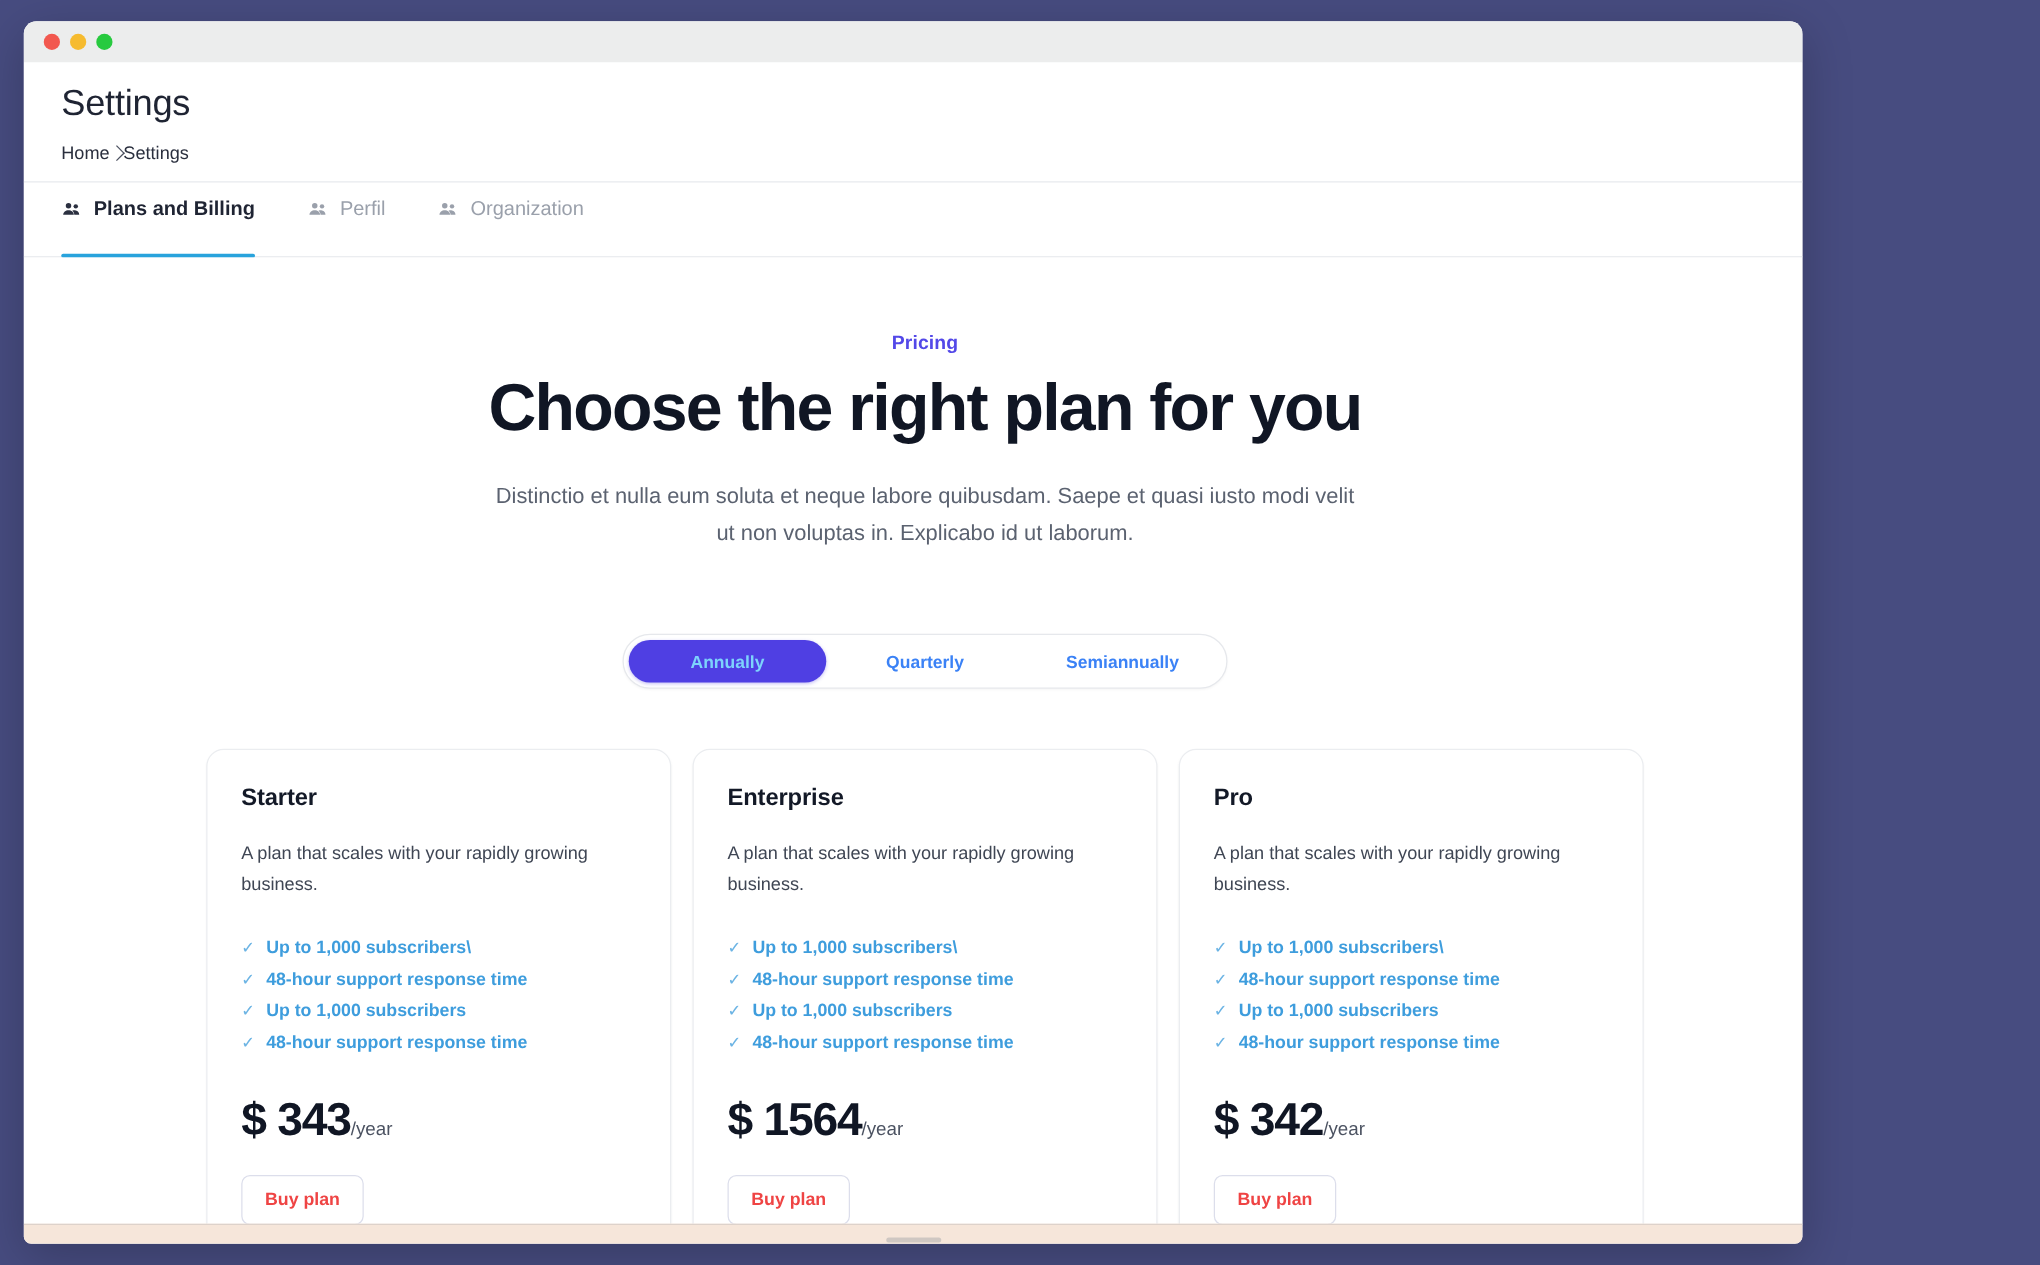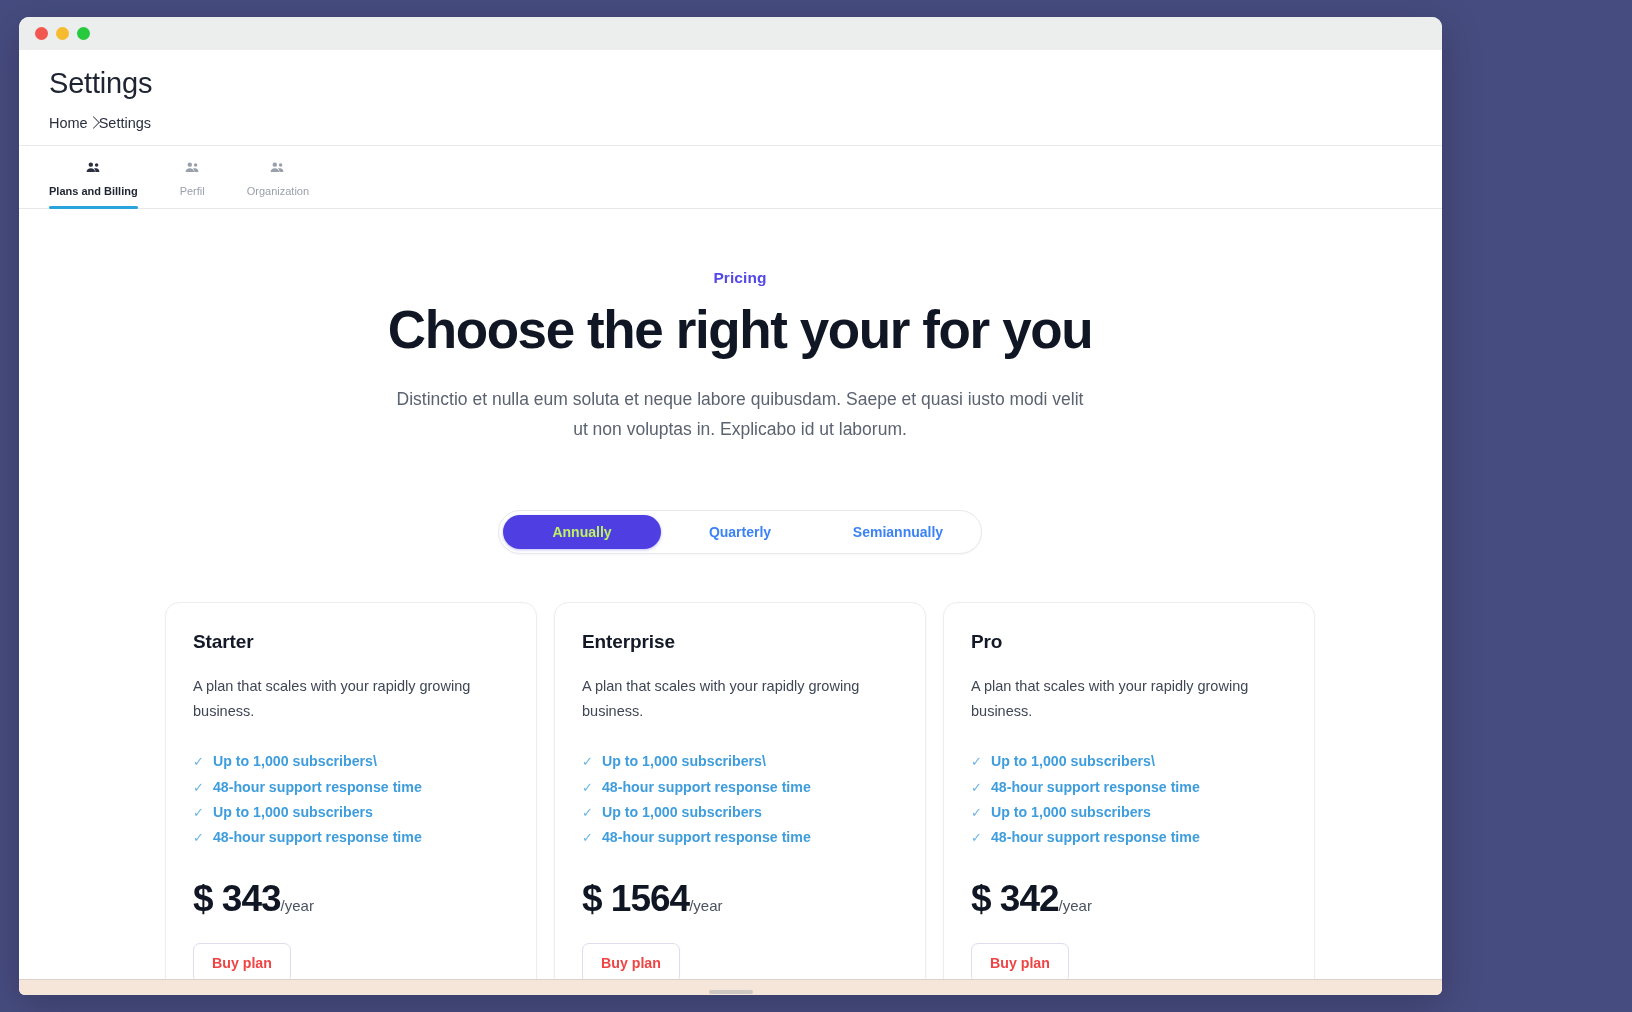--- a/index.html
+++ b/index.html
@@ -84,30 +84,29 @@
     padding: 0 30px;
     border-top: 1px solid #e8eaee;
     border-bottom: 1px solid #e5e7eb;
     background: #fff;
     flex: 0 0 auto;
   }
   .tab {
     display: flex;
     align-items: center;
     gap: 9px;
-    padding: 13px 16px 11px 4px;
-    font-size: 11px;
+    padding: 13px 16px 28px 4px;
+    font-size: 16px;
     color: #9aa0ab;
     cursor: pointer;
     position: relative;
     background: transparent;
     border: none;
     font-family: inherit;
     margin-right: 22px;
-    flex-direction: column;
   }
   .tab:first-child { padding-left: 0; }
   .tab.active { color: #1f2433; font-weight: 600; }
   .tab.active::after {
     content: "";
     position: absolute;
     left: 0; right: 16px; bottom: -1px;
     height: 3px;
     background: #29a3dc;
     border-radius: 2px;
@@ -174,21 +173,21 @@
     font-weight: 600;
     color: #3b82f6;
     cursor: pointer;
     border: none;
     background: transparent;
     font-family: inherit;
     text-align: center;
   }
   .switch-opt.active {
     background: #4f3fe3;
-    color: #bef264;
+    color: #7dd3fc;
     box-shadow: 0 1px 3px rgba(79,63,227,0.35);
   }
 
   
   .cards {
     display: flex;
     justify-content: center;
     gap: 17px;
     margin-top: 48px;
     padding: 0 30px;
@@ -340,21 +339,21 @@
           <path d="M14.7 18.2c0-2.2-.9-3.8-2.2-4.7 1.1-.5 2.4-.6 3.9-.3 2.5.5 3.9 2.3 3.9 5z"></path>
         </svg>
       </span>
       <span>Organization</span>
     </button>
   </div>
 
   <div class="main">
     <section class="pricing">
       <div class="eyebrow">Pricing</div>
-      <h1 class="headline">Choose the right your for you</h1>
+      <h1 class="headline">Choose the right plan for you</h1>
       <p class="subhead">Distinctio et nulla eum soluta et neque labore quibusdam. Saepe et quasi iusto modi velit ut non voluptas in. Explicabo id ut laborum.</p>
 
       <div class="switch-wrap">
         <div class="switch">
           <button class="switch-opt active">Annually</button>
           <button class="switch-opt">Quarterly</button>
           <button class="switch-opt">Semiannually</button>
         </div>
       </div>
 

